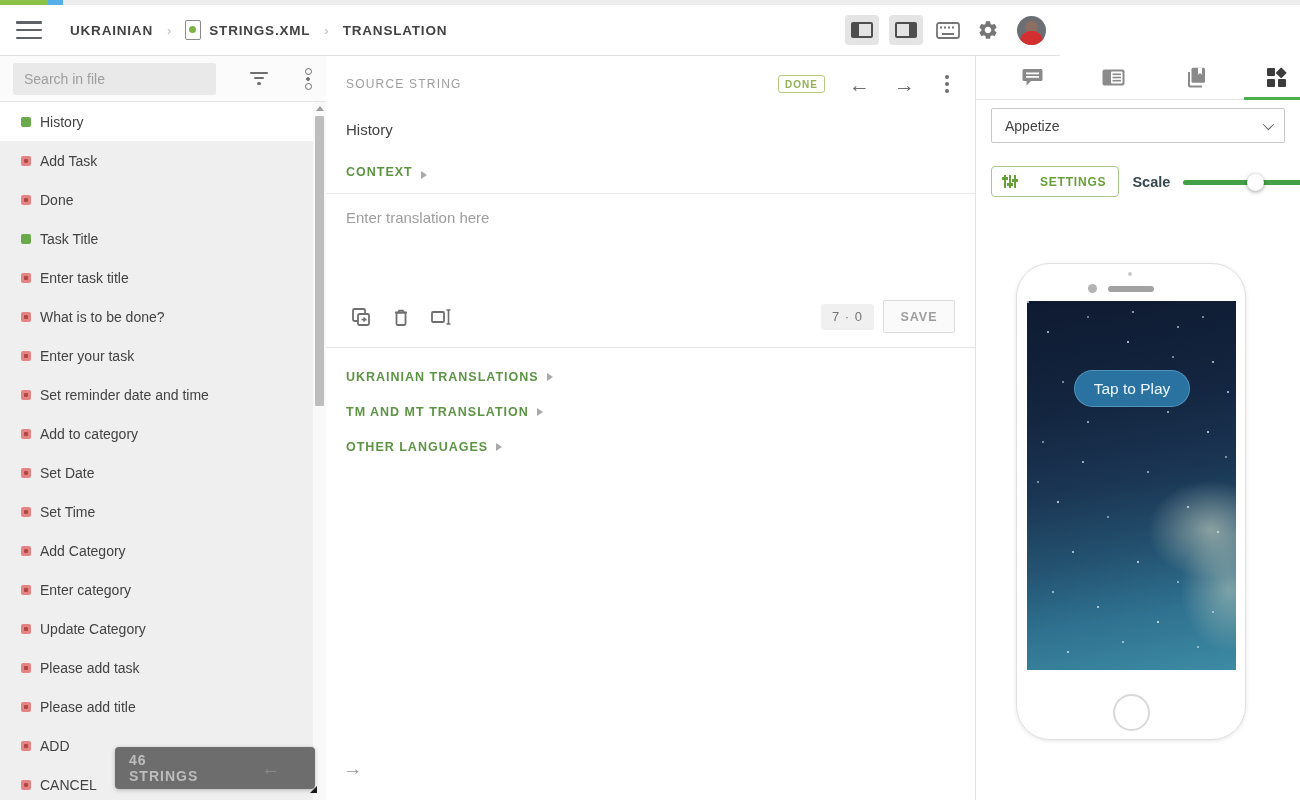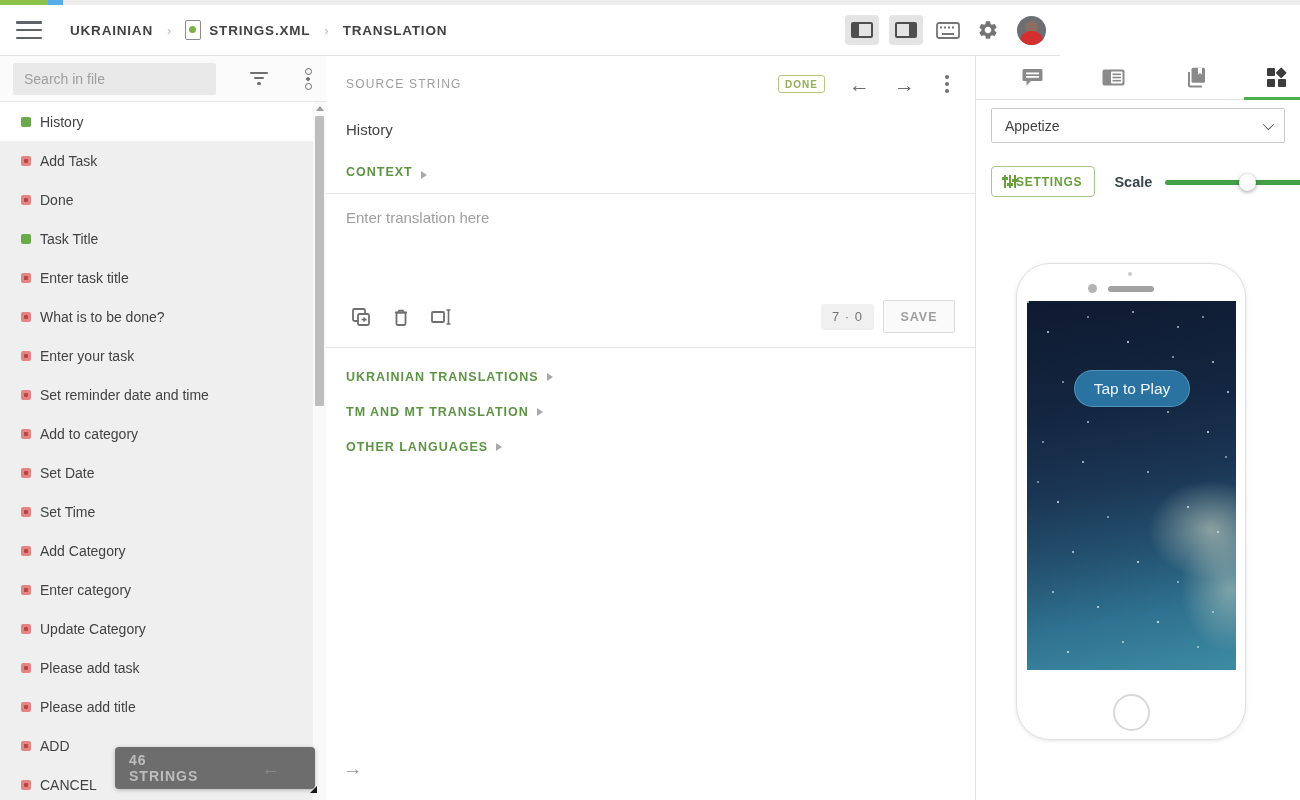--- a/index.html
+++ b/index.html
@@ -99,27 +99,27 @@
   .right-panel { position:absolute; top:56px; left:975px; width:358px; bottom:0; background:#fff; border-left:1px solid #e3e3e3; }
   .tabs-row { height:44px; border-bottom:1px solid #e3e3e3; display:flex; padding:0 16px; }
   .tab { flex:1; display:flex; align-items:center; justify-content:center; cursor:pointer; position:relative; color:#757575; }
   .tab.active { color:#3c3c3c; }
   .tab.active::after { content:""; position:absolute; bottom:-1px; left:50%; transform:translateX(-50%); width:64px; height:3px; background:#4caf50; }
   .service-select { position:absolute; left:15px; top:52px; width:294px; height:35px; border:1px solid #c9c9c9; border-radius:2px;
     display:flex; align-items:center; padding:0 13px; font-size:14px; color:#424242; cursor:pointer; background:#fff; }
   .chevron-down { margin-left:auto; width:8px; height:8px; border-right:1.8px solid #616161; border-bottom:1.8px solid #616161; transform:rotate(45deg) translateY(-2px); }
   .settings-row { position:absolute; left:15px; top:110px; right:20px; display:flex; align-items:center; }
   .settings-btn { height:31px; border:1px solid #a5c88a; border-radius:4px; background:#fff; display:flex; align-items:center;
-    padding:0 12px; cursor:pointer; gap:0; }
+    padding:0 12px; cursor:pointer; gap:24px; }
   .settings-btn span { font-size:12px; font-weight:bold; letter-spacing:.8px; color:#689f38; }
   .tune-ico { display:flex; gap:3px; }
   .tune-ico i { position:relative; width:2px; height:13px; background:#689f38; display:block; }
   .tune-ico i::after { content:""; position:absolute; left:-2px; width:6px; height:3px; background:#689f38; }
   .tune-ico i:nth-child(1)::after { top:2px; } .tune-ico i:nth-child(2)::after { bottom:2px; } .tune-ico i:nth-child(3)::after { top:4px; }
-  .scale-label { font-size:14.5px; color:#37474f; margin-left:19px; font-weight:bold; font-weight:600; }
+  .scale-label { font-size:14.5px; color:#37474f; margin-left:13px; font-weight:bold; font-weight:600; }
   .scale-slider { position:relative; flex:1; margin-left:13px; height:16px; cursor:pointer; }
   .scale-track { position:absolute; left:0; right:0; top:6px; height:5px; border-radius:3px; background:#43a047; }
   .scale-thumb { position:absolute; top:0; width:17px; height:17px; border-radius:50%; background:#fff;
     box-shadow:0 1px 4px rgba(0,0,0,.4); transform:translateX(-8px); }
   .panel-scroll { position:absolute; top:89px; right:0; width:14px; bottom:0; background:#f5f5f5; }
   .panel-scroll .thumb { position:absolute; left:2px; right:2px; top:16px; height:180px; background:#b5b5b5; border-radius:1px; }
 
   
   .phone { position:absolute; left:40px; top:207px; width:230px; height:477px; background:#fff;
     border:1px solid #e0e0e0; border-radius:34px; box-shadow:0 1px 4px rgba(0,0,0,.10); }

